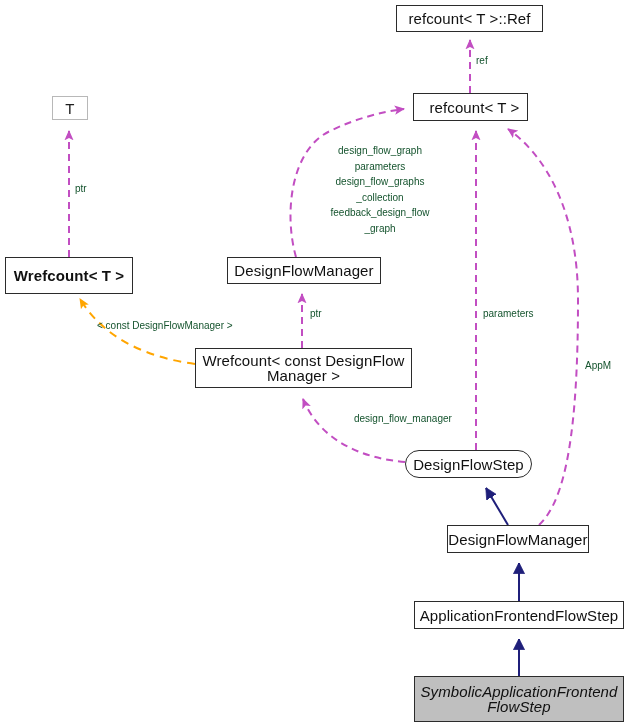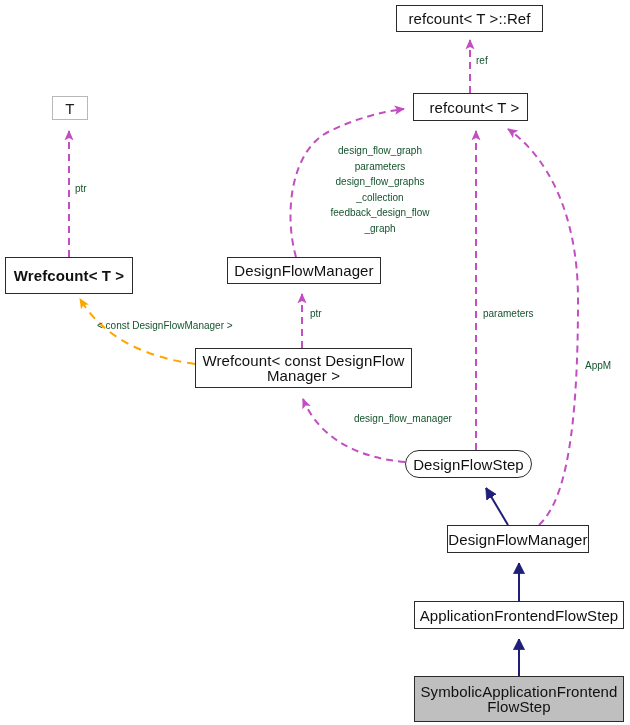--- a/index.html
+++ b/index.html
@@ -40,20 +40,21 @@
     white-space: pre-line;
     z-index: 3;
   }
   .node.faint {
     border: 1px solid #b8b8b8;
     color: #202020;
   }
   .node.highlight {
     background: #bfbfbf;
     border: 1px solid #2b2b2b;
+    font-style: italic;
   }
   .edge-label {
     position: absolute;
     font-size: 10px;
     line-height: 15.5px;
     color: #14532d;
     white-space: pre-line;
     z-index: 4;
     background: transparent;
   }

